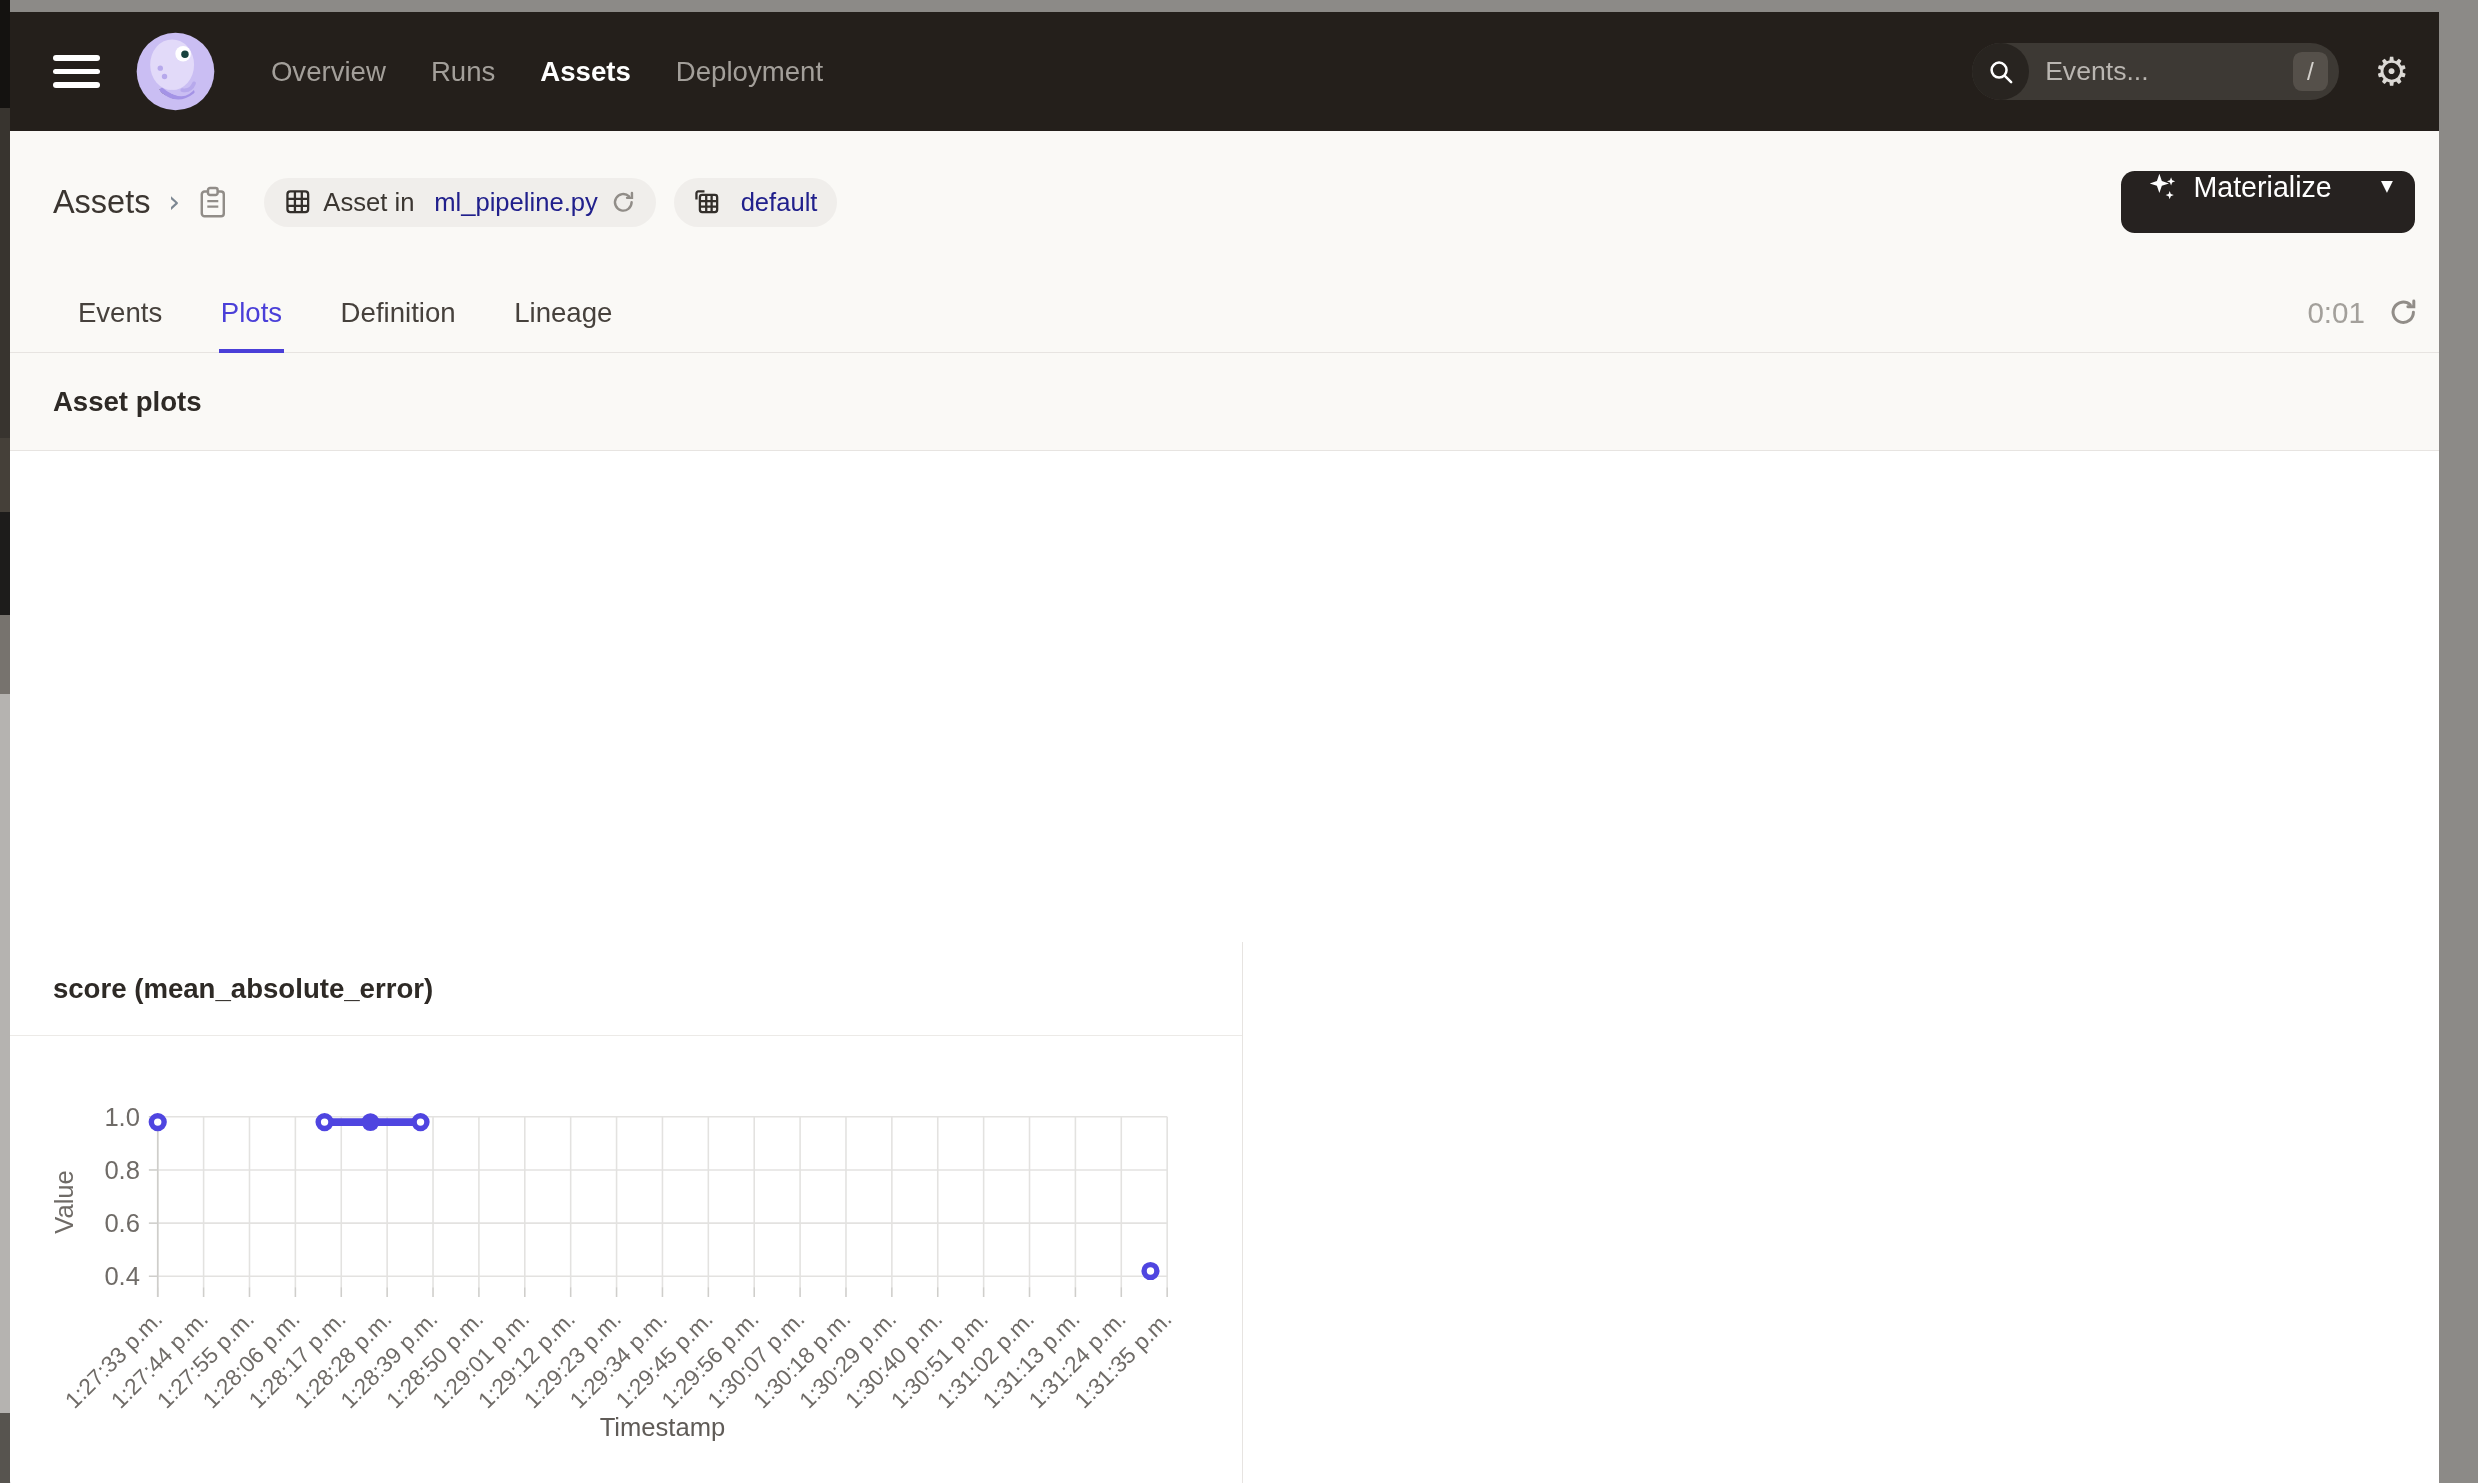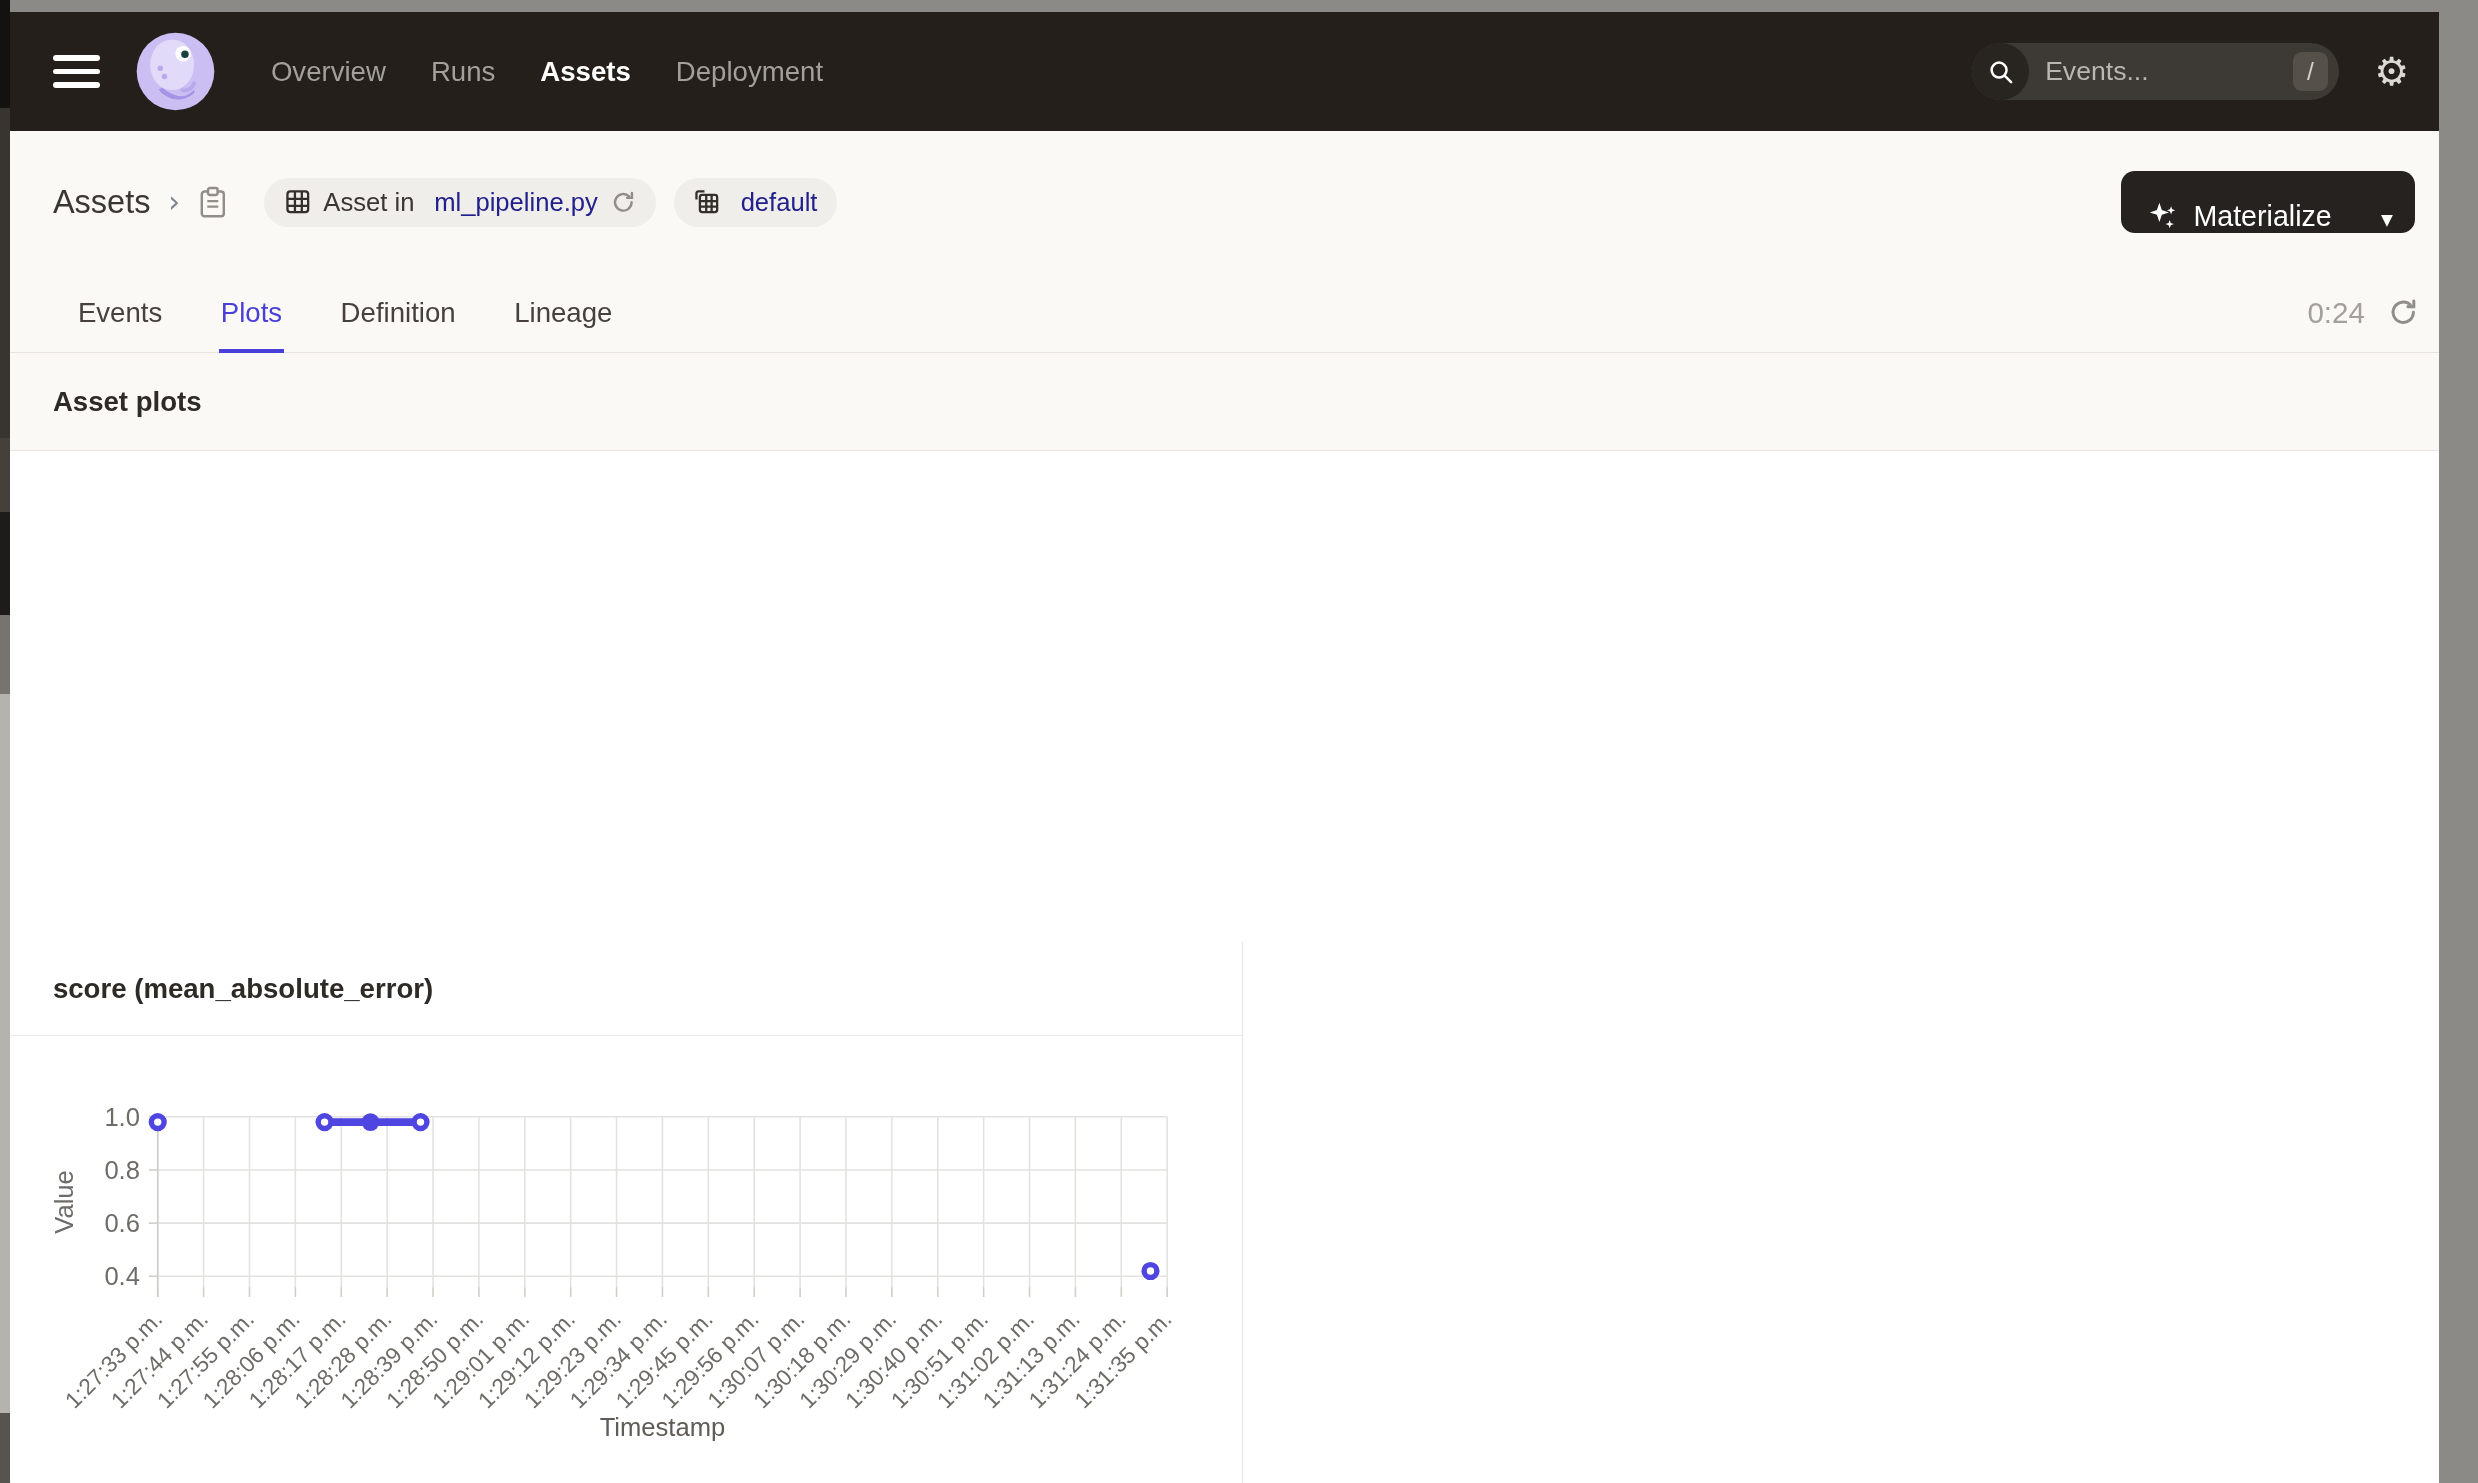--- a/index.html
+++ b/index.html
@@ -69,21 +69,21 @@
   .crumb .title { font-size:33px; font-weight:bold; color:#231f1c; }
   .icon-btn { background:none; border:none; cursor:pointer; display:flex; align-items:center; }
   .badges { display:flex; align-items:center; gap:17.7px; margin-left:37px; }
   .pill {
     display:flex; align-items:center; gap:11.8px; height:49px; padding:0 19.7px;
     border-radius:25.6px; background:#f0eeeb; font-size:25.6px; color:#3b3631;
   }
   .pill a { color:#21208c; text-decoration:none; cursor:pointer;margin-left:8px; }
 
   .mat-split {
-    margin-left:auto; height:62px; display:flex; align-items:flex-end;
+    margin-left:auto; height:62px; display:flex; align-items:flex-start;
     background:#262220; border-radius:13.8px; overflow:hidden;
   }
   .mat-main {
     display:flex; align-items:center; gap:13.8px; padding:0 25.6px;
     background:none; border:none; cursor:pointer;
     color:#ffffff; font-family:"Liberation Sans",sans-serif; font-size:28.6px;
   }
   .mat-divider { width:1px; background:rgba(255,255,255,0.25); }
   .mat-caret {
     width:57px; background:none; border:none; cursor:pointer;
@@ -238,21 +238,21 @@
   </div>
 
   <div class="tabs-row">
     <div class="tabs">
       <a class="tab">Events</a>
       <a class="tab active">Plots</a>
       <a class="tab">Definition</a>
       <a class="tab">Lineage</a>
     </div>
     <div class="tabs-right">
-      <span class="timer">0:24</span>
+      <span class="timer">0:01</span>
       <svg width="32.5" height="32.5" viewBox="0 0 24 24" fill="none" stroke="#918d88" stroke-width="2.2" stroke-linecap="round" style="cursor:pointer">
         <path d="M19.5 12a7.5 7.5 0 1 1-2.3-5.4"></path>
         <path d="M19.8 3.6 v4.4 h-4.4"></path>
       </svg>
     </div>
   </div>
 
   <div class="section-header">Asset plots</div>
 
   <div class="content">

